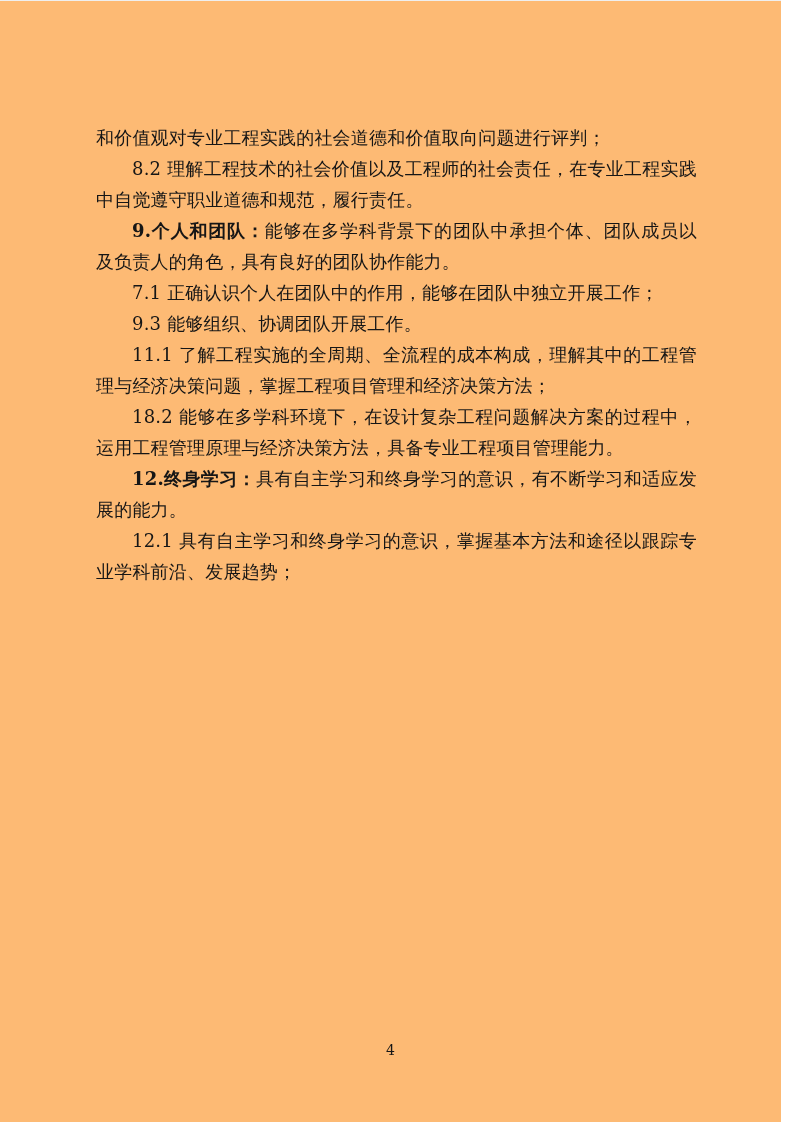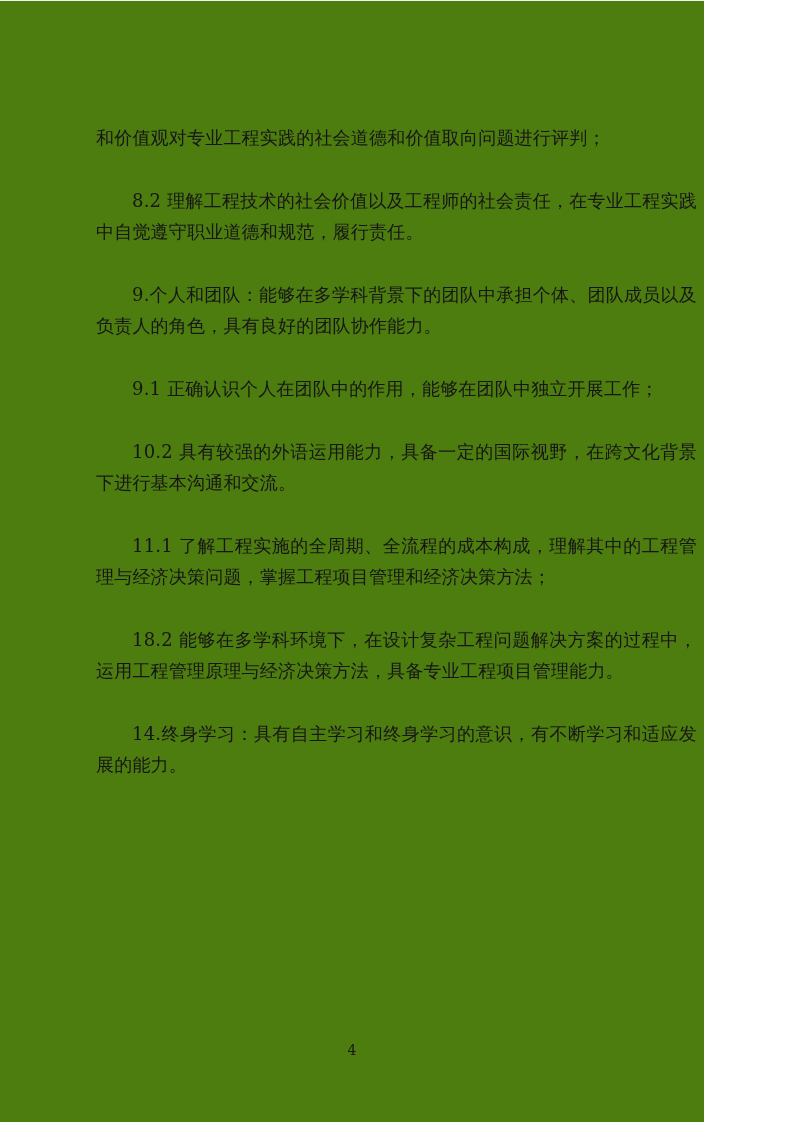--- a/index.html
+++ b/index.html
@@ -2,23 +2,23 @@
 <html><head>
 <meta charset="utf-8">
 <style>
   html, body {
     margin: 0;
     padding: 0;
     background: #ffffff;
   }
   .page {
     position: relative;
-    width: 704px;
+    width: 781px;
     height: 1122px;
-    background: #4d7c0f;
+    background: #fdba74;
     overflow: hidden;
     border-top: 1px solid #efefef;
     font-family: "DejaVu Serif", "Liberation Serif", serif;
     color: #161616;
   }
   .content {
     position: absolute;
     left: 96px;
     top: 121px;
     width: 601px;
@@ -26,44 +26,44 @@
   p.para {
     margin: 0;
     padding: 0;
     font-size: 18px;
     line-height: 31px;
     text-align: justify;
     letter-spacing: 0.2px;
   }
   p.para.indent {
     text-indent: 2em;
-    margin-top: 32px;
   }
   .lead {
-    font-weight: normal;
+    font-weight: bold;
   }
   .footer {
     position: absolute;
     top: 1040px;
     left: 0;
     width: 100%;
     text-align: center;
     font-size: 14px;
     line-height: 18px;
     color: #161616;
   }
 </style>
 </head>
 <body>
 
 <div class="page">
   <div class="content" id="content">
       <p class="para">和价值观对专业工程实践的社会道德和价值取向问题进行评判；</p>
       <p class="para indent">8.2 理解工程技术的社会价值以及工程师的社会责任，在专业工程实践中自觉遵守职业道德和规范，履行责任。</p>
       <p class="para indent"><span class="lead">9.个人和团队：</span>能够在多学科背景下的团队中承担个体、团队成员以及负责人的角色，具有良好的团队协作能力。</p>
-      <p class="para indent">9.1 正确认识个人在团队中的作用，能够在团队中独立开展工作；</p>
-      <p class="para indent">10.2 具有较强的外语运用能力，具备一定的国际视野，在跨文化背景下进行基本沟通和交流。</p>
+      <p class="para indent">7.1 正确认识个人在团队中的作用，能够在团队中独立开展工作；</p>
+      <p class="para indent">9.3 能够组织、协调团队开展工作。</p>
       <p class="para indent">11.1 了解工程实施的全周期、全流程的成本构成，理解其中的工程管理与经济决策问题，掌握工程项目管理和经济决策方法；</p>
       <p class="para indent">18.2 能够在多学科环境下，在设计复杂工程问题解决方案的过程中，运用工程管理原理与经济决策方法，具备专业工程项目管理能力。</p>
-      <p class="para indent"><span class="lead">14.终身学习：</span>具有自主学习和终身学习的意识，有不断学习和适应发展的能力。</p>
+      <p class="para indent"><span class="lead">12.终身学习：</span>具有自主学习和终身学习的意识，有不断学习和适应发展的能力。</p>
+      <p class="para indent">12.1 具有自主学习和终身学习的意识，掌握基本方法和途径以跟踪专业学科前沿、发展趋势；</p>
     </div>
   <div class="footer">4</div>
 </div>
 
 </body></html>

